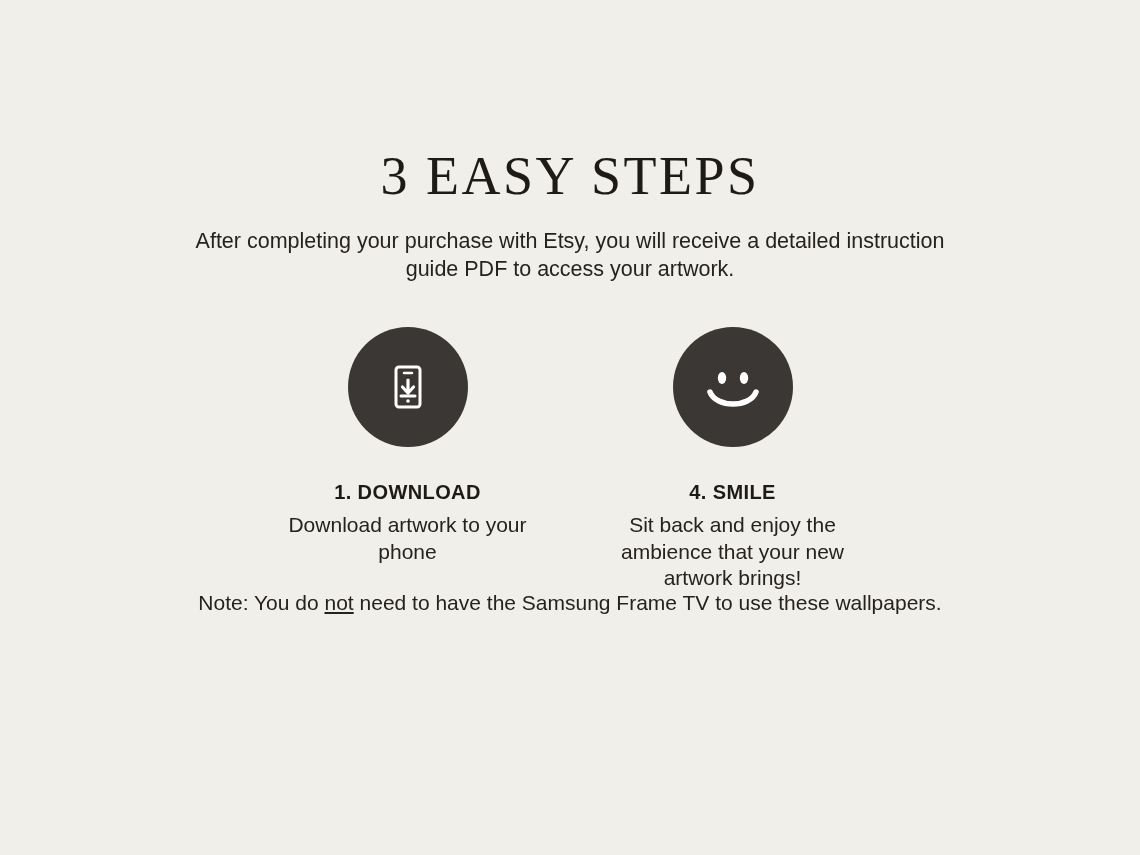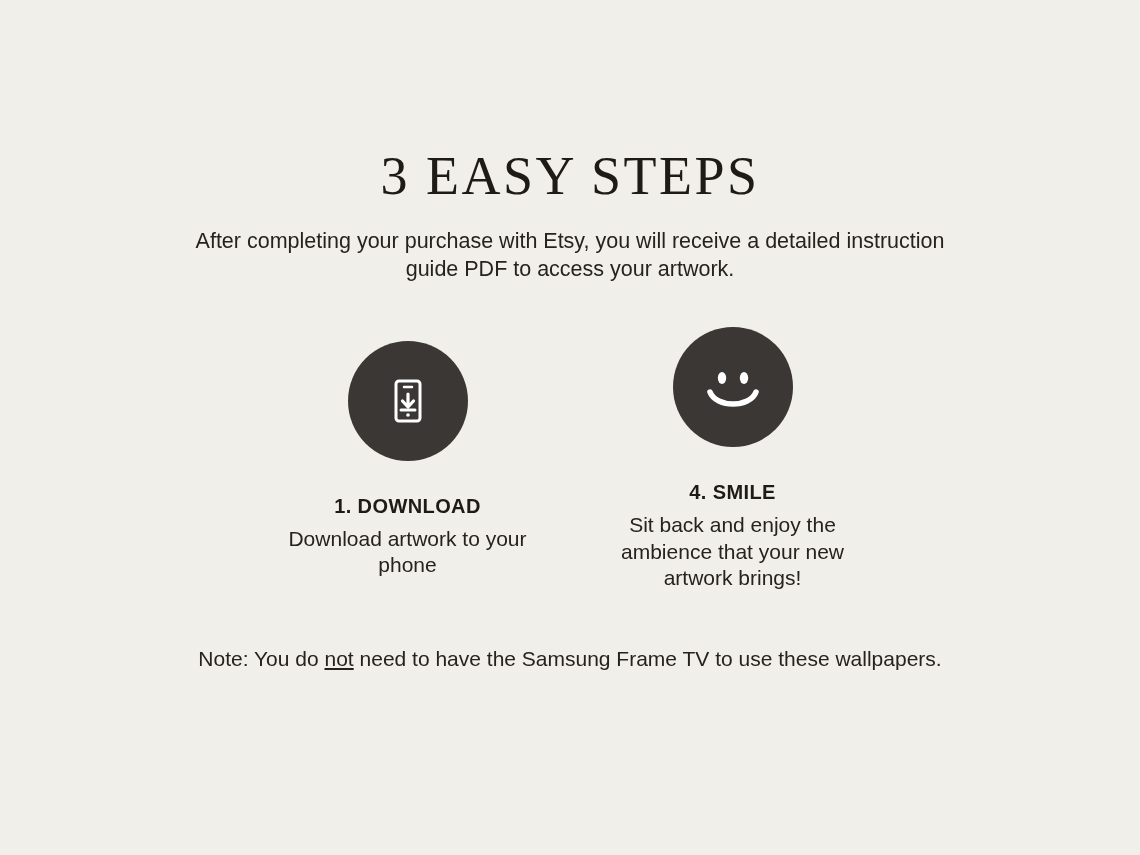--- a/index.html
+++ b/index.html
@@ -39,21 +39,21 @@
     line-height: 1.32;
     color: #262220;
     margin: 22px auto 8px auto;
     max-width: 760px;
     font-weight: 400;
   }
 
   .steps {
     display: flex;
     justify-content: center;
-    align-items: center;
+    align-items: flex-start;
     margin-top: 44px;
     padding: 0 120px;
     box-sizing: border-box;
   }
   .step {
     flex: 0 0 325px;
     max-width: 325px;
     text-align: center;
     display: flex;
     flex-direction: column;
@@ -84,21 +84,20 @@
     color: #262220;
     max-width: 280px;
   }
 
   .step.wide .step-desc { max-width: 252px; }
 
   .note {
     text-align: center;
     font-size: 21px;
     color: #262220;
-    margin-top: 56px;
   }
   .note u {
     text-decoration: underline;
     text-underline-offset: 2px;
   }
 </style>
 </head>
 <body>
 
 <div class="page">

